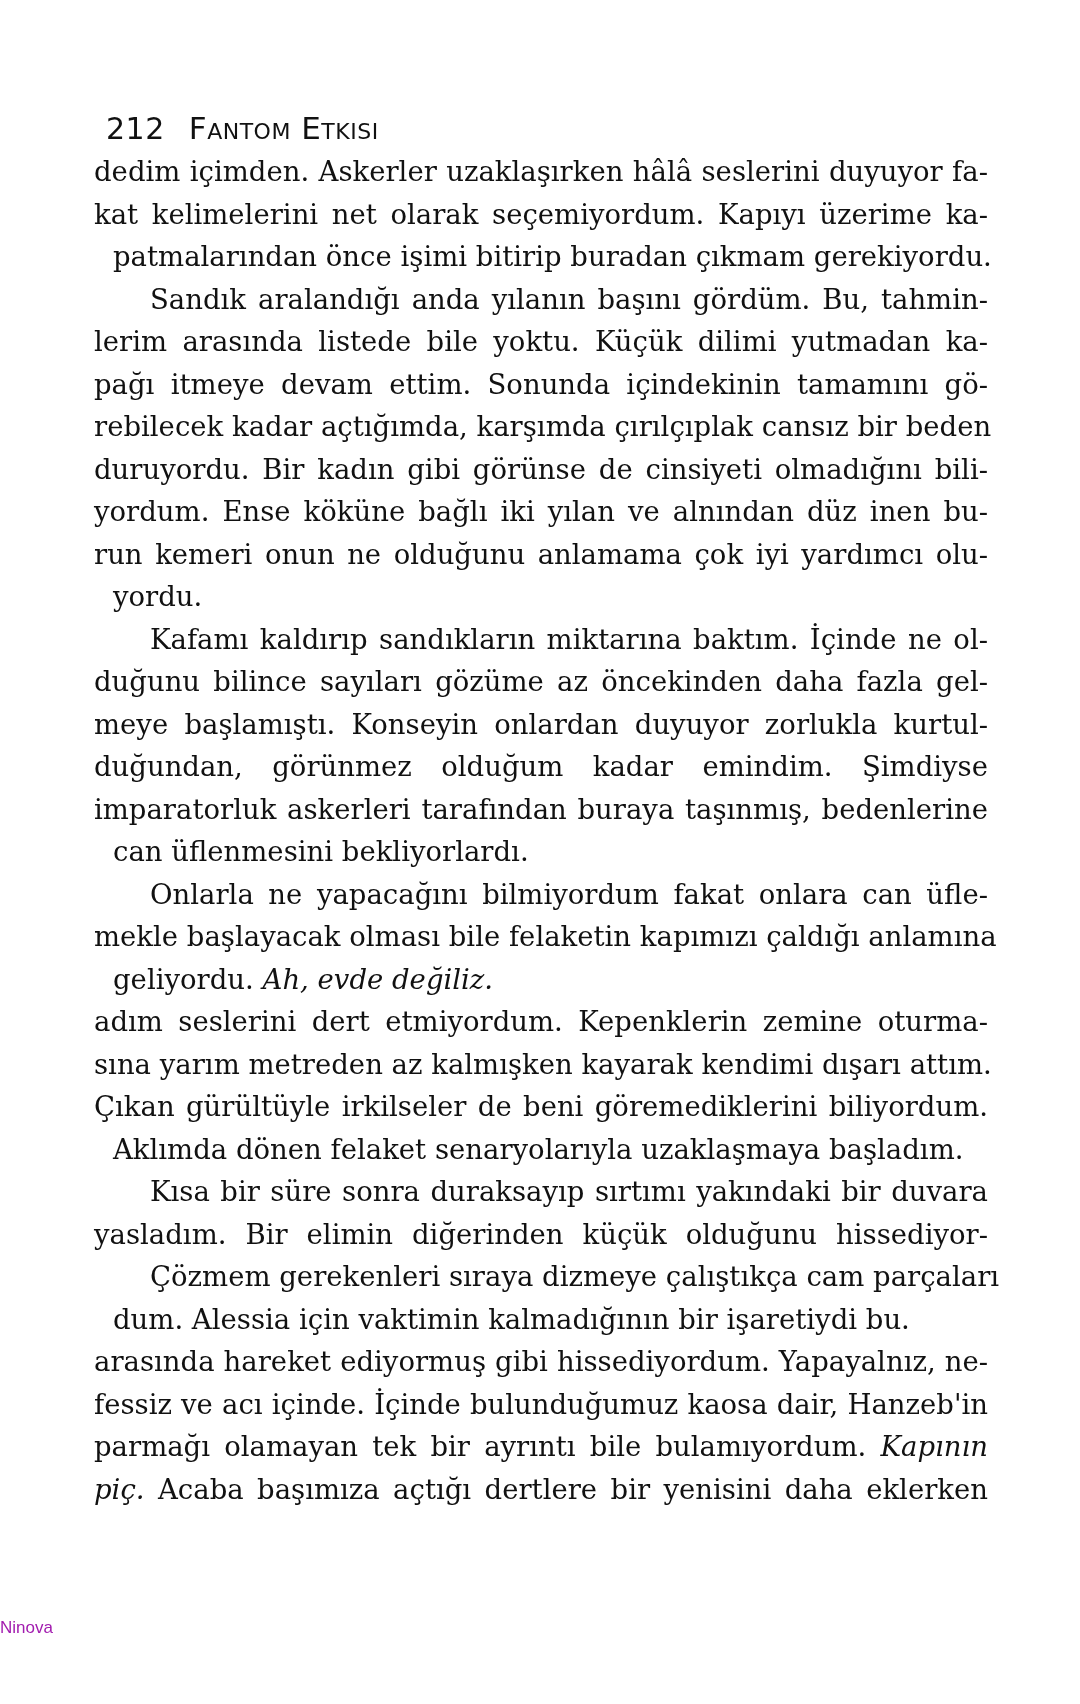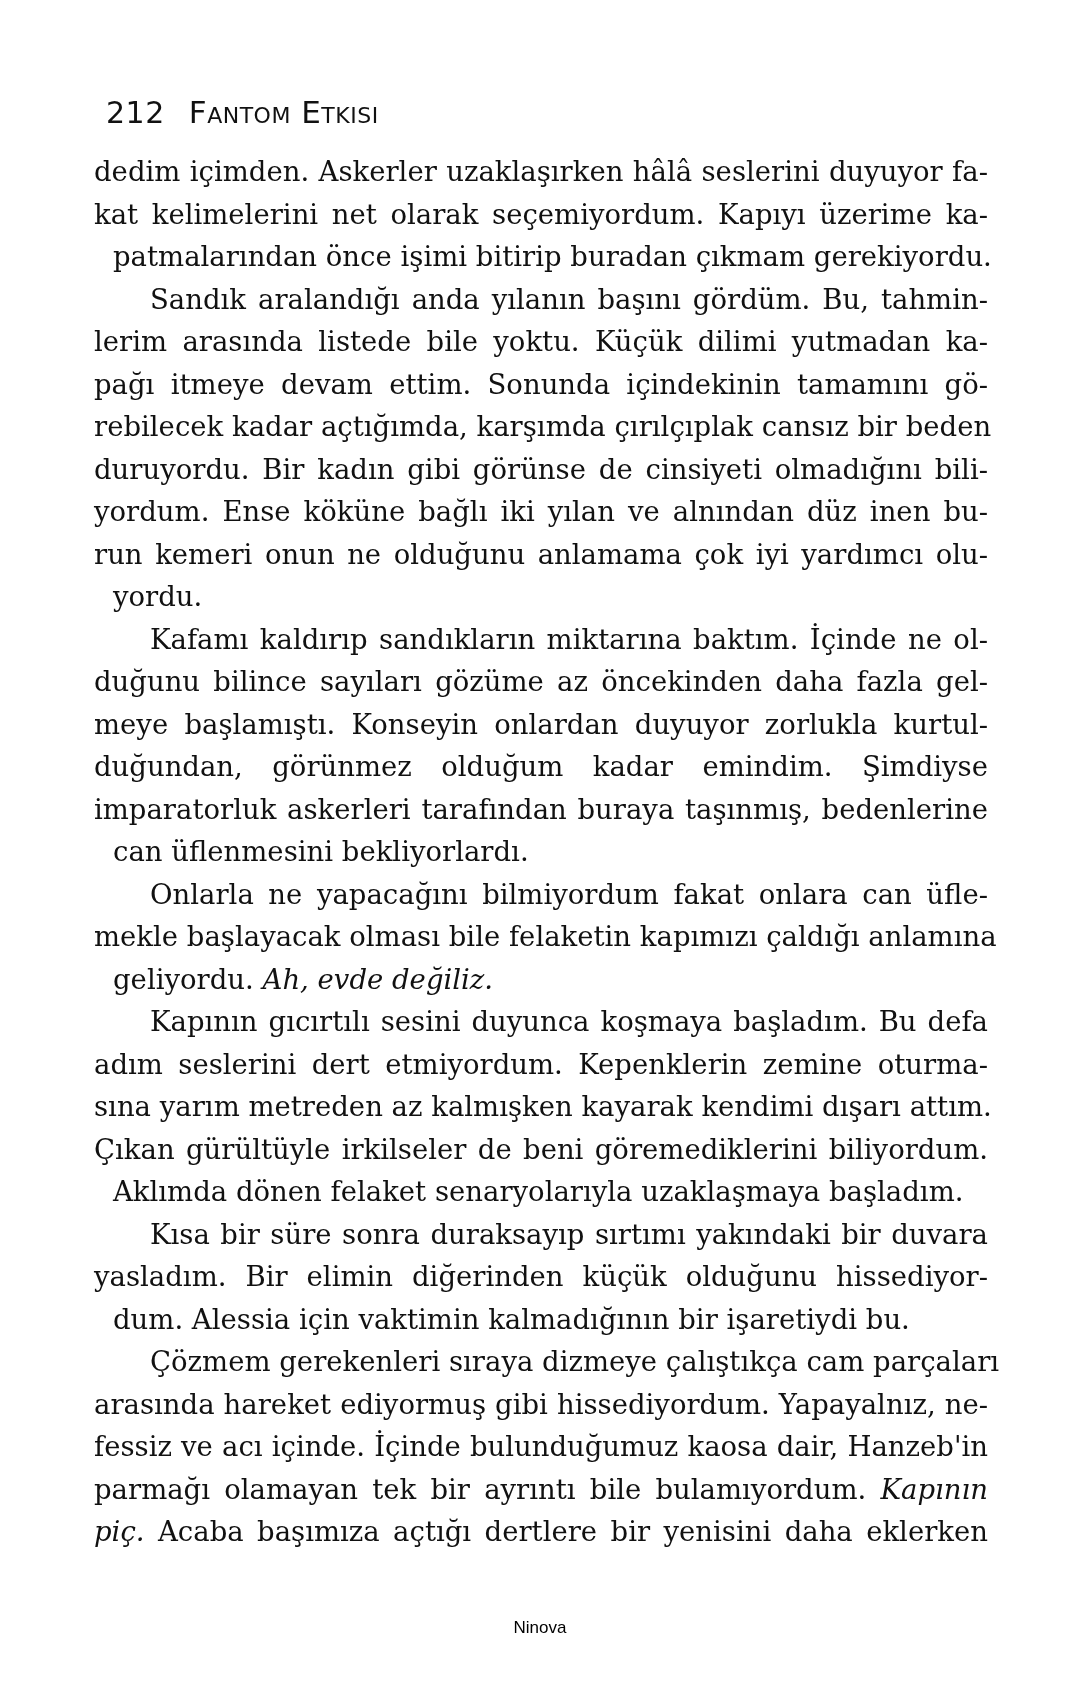--- a/index.html
+++ b/index.html
@@ -1,26 +1,26 @@
 <!DOCTYPE html>
 <html><head>
 <meta charset="utf-8">
 <style>
   html, body { margin:0; padding:0; background:#ffffff; }
   body { width:1080px; height:1704px; position:relative; overflow:hidden; color:#111; font-family:"DejaVu Serif", serif; }
-  .header { position:absolute; left:106px; top:94px; font-size:30px; letter-spacing:0.5px; font-family:"DejaVu Sans", sans-serif; color:#111; white-space:nowrap; }
+  .header { position:absolute; left:106px; top:110px; font-size:30px; letter-spacing:0.5px; font-family:"DejaVu Sans", sans-serif; color:#111; white-space:nowrap; }
   .header .num { margin-right:14px; }
   .header .title { font-variant:small-caps; font-size:31px; }
   .body { position:absolute; left:94px; top:150px; width:894px; }
   .line { height:42.5px; line-height:42.5px; font-size:27.5px; white-space:nowrap; overflow:visible; text-align:justify; text-align-last:justify; }
   .line.last { text-align-last:left;margin-left:19px; }
   .line.indent { padding-left:56px; }
   .line span { display:inline; }
   em { font-style:italic; }
-  .footer { position:absolute; top:1618px; left:0; width:1080px; text-align:center; font-family:"Liberation Sans", sans-serif; font-size:17px; color:#000000; }
+  .footer { position:absolute; top:1618px; left:0; width:1080px; text-align:left; font-family:"Liberation Sans", sans-serif; font-size:17px; color:#a21caf; }
 </style>
 </head>
 <body>
 
 <div class="header">
   <span class="num">212</span>
   <span class="title">Fantom Etkisi</span>
 </div>
 
 <div class="body" id="body">
@@ -37,28 +37,27 @@
     <div class="line last"><span>yordu.</span></div>
     <div class="line indent"><span>Kafamı kaldırıp sandıkların miktarına baktım. İçinde ne ol-</span></div>
     <div class="line"><span>duğunu bilince sayıları gözüme az öncekinden daha fazla gel-</span></div>
     <div class="line"><span>meye başlamıştı. Konseyin onlardan duyuyor zorlukla kurtul-</span></div>
     <div class="line"><span>duğundan, görünmez olduğum kadar emindim. Şimdiyse</span></div>
     <div class="line"><span>imparatorluk askerleri tarafından buraya taşınmış, bedenlerine</span></div>
     <div class="line last"><span>can üflenmesini bekliyorlardı.</span></div>
     <div class="line indent"><span>Onlarla ne yapacağını bilmiyordum fakat onlara can üfle-</span></div>
     <div class="line"><span>mekle başlayacak olması bile felaketin kapımızı çaldığı anlamına</span></div>
     <div class="line last"><span>geliyordu.</span> <em>Ah, evde değiliz.</em></div>
-    <div class="line indent"><span>Kapının gıcırtılı sesini duyunca koşmaya başladım. Bu defa</span></div>
     <div class="line"><span>adım seslerini dert etmiyordum. Kepenklerin zemine oturma-</span></div>
     <div class="line"><span>sına yarım metreden az kalmışken kayarak kendimi dışarı attım.</span></div>
     <div class="line"><span>Çıkan gürültüyle irkilseler de beni göremediklerini biliyordum.</span></div>
     <div class="line last"><span>Aklımda dönen felaket senaryolarıyla uzaklaşmaya başladım.</span></div>
     <div class="line indent"><span>Kısa bir süre sonra duraksayıp sırtımı yakındaki bir duvara</span></div>
     <div class="line"><span>yasladım. Bir elimin diğerinden küçük olduğunu hissediyor-</span></div>
+    <div class="line indent"><span>Çözmem gerekenleri sıraya dizmeye çalıştıkça cam parçaları</span></div>
     <div class="line last"><span>dum. Alessia için vaktimin kalmadığının bir işaretiydi bu.</span></div>
-    <div class="line indent"><span>Çözmem gerekenleri sıraya dizmeye çalıştıkça cam parçaları</span></div>
     <div class="line"><span>arasında hareket ediyormuş gibi hissediyordum. Yapayalnız, ne-</span></div>
     <div class="line"><span>fessiz ve acı içinde. İçinde bulunduğumuz kaosa dair, Hanzeb'in</span></div>
     <div class="line"><span>parmağı olamayan tek bir ayrıntı bile bulamıyordum.</span> <em>Kapının</em></div>
     <div class="line"><em>piç.</em> <span>Acaba başımıza açtığı dertlere bir yenisini daha eklerken</span></div>
   </div>
 
 <div class="footer">Ninova</div>
 
 </body></html>

